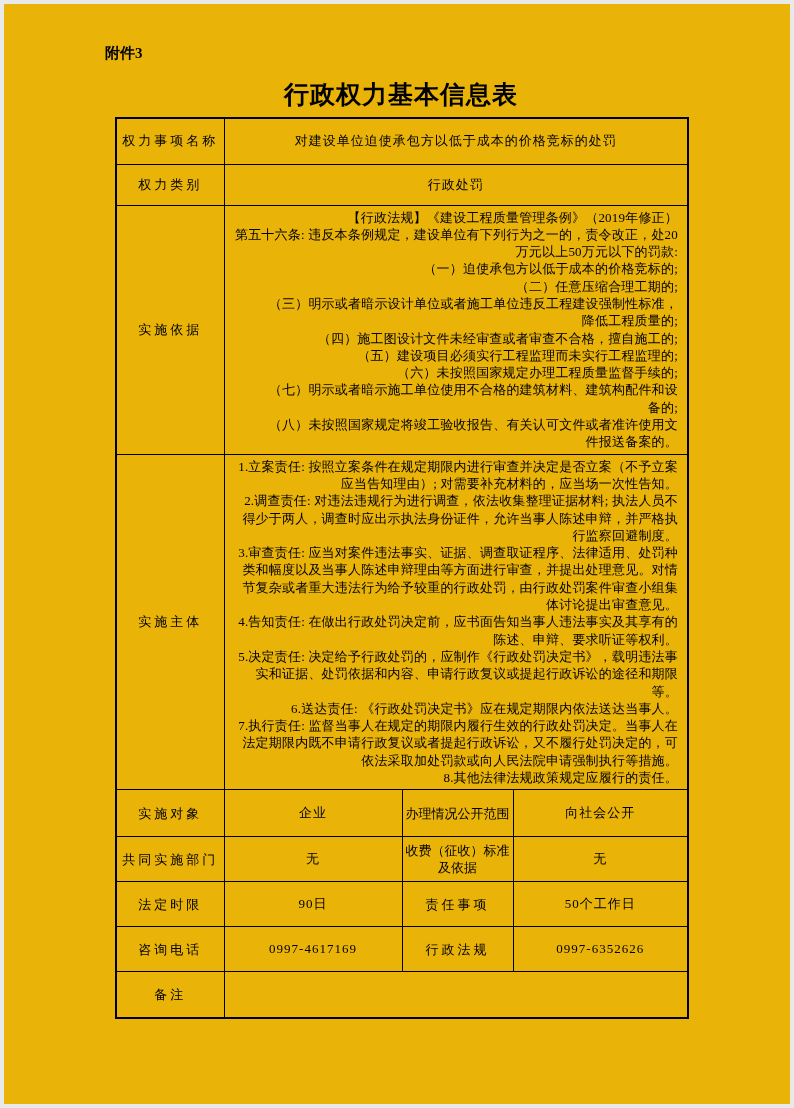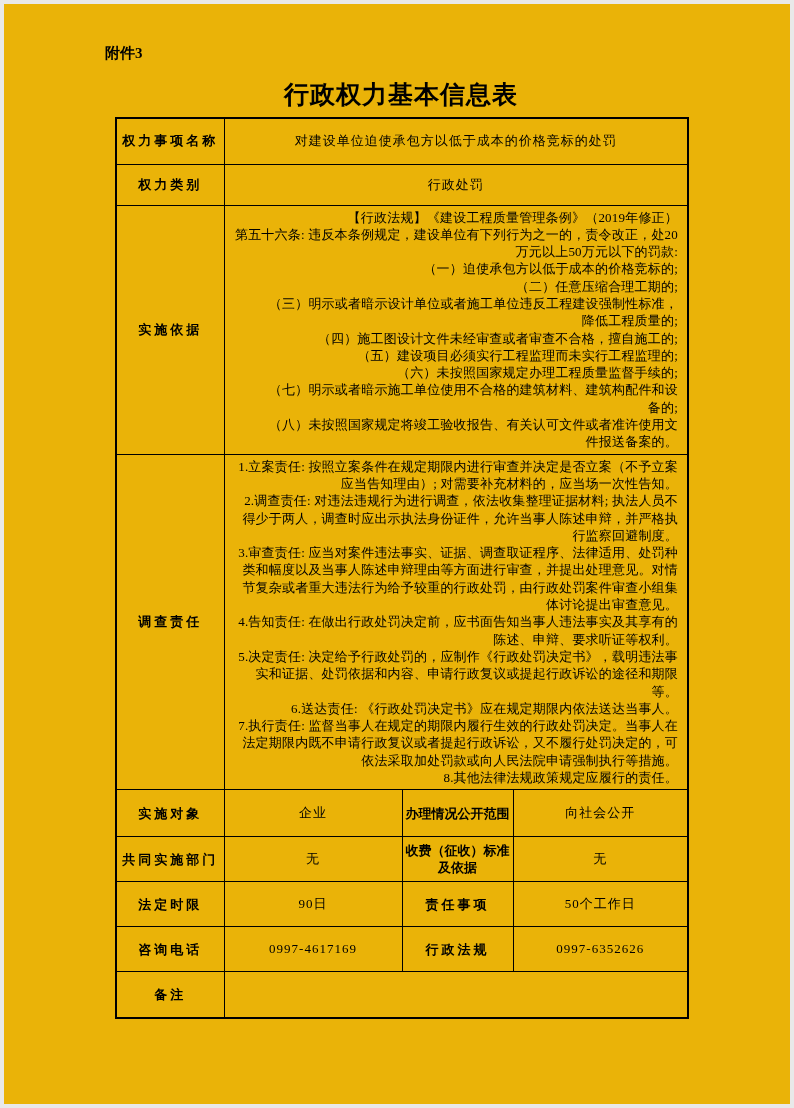--- a/index.html
+++ b/index.html
@@ -46,21 +46,20 @@
   table.info-table td {
     border: 1px solid #000;
     vertical-align: middle;
     font-size: 13px;
     overflow: hidden;
   }
   td.lab {
     text-align: center;
     letter-spacing: 3px;
     line-height: 1.35;
-    font-weight: bold;
   }
   td.lab.tight {
     letter-spacing: 0;
     padding: 0 1px;
   }
   td.val {
     text-align: center;
     letter-spacing: 1px;
     margin-top: 40px;
   }
@@ -105,21 +104,21 @@
 　　（一）迫使承包方以低于成本的价格竞标的;
 　　（二）任意压缩合理工期的;
 　　（三）明示或者暗示设计单位或者施工单位违反工程建设强制性标准，降低工程质量的;
 　　（四）施工图设计文件未经审查或者审查不合格，擅自施工的;
 　　（五）建设项目必须实行工程监理而未实行工程监理的;
 　　（六）未按照国家规定办理工程质量监督手续的;
 　　（七）明示或者暗示施工单位使用不合格的建筑材料、建筑构配件和设备的;
 　　（八）未按照国家规定将竣工验收报告、有关认可文件或者准许使用文件报送备案的。</td>
       </tr>
       <tr style="height:335px">
-        <td class="lab">调查责任</td>
+        <td class="lab">实施主体</td>
         <td class="text-cell" colspan="3">1.立案责任: 按照立案条件在规定期限内进行审查并决定是否立案（不予立案应当告知理由）; 对需要补充材料的，应当场一次性告知。
 2.调查责任: 对违法违规行为进行调查，依法收集整理证据材料; 执法人员不得少于两人，调查时应出示执法身份证件，允许当事人陈述申辩，并严格执行监察回避制度。
 3.审查责任: 应当对案件违法事实、证据、调查取证程序、法律适用、处罚种类和幅度以及当事人陈述申辩理由等方面进行审查，并提出处理意见。对情节复杂或者重大违法行为给予较重的行政处罚，由行政处罚案件审查小组集体讨论提出审查意见。
 4.告知责任: 在做出行政处罚决定前，应书面告知当事人违法事实及其享有的陈述、申辩、要求听证等权利。
 5.决定责任: 决定给予行政处罚的，应制作《行政处罚决定书》，载明违法事实和证据、处罚依据和内容、申请行政复议或提起行政诉讼的途径和期限等。
 6.送达责任: 《行政处罚决定书》应在规定期限内依法送达当事人。
 7.执行责任: 监督当事人在规定的期限内履行生效的行政处罚决定。当事人在法定期限内既不申请行政复议或者提起行政诉讼，又不履行处罚决定的，可依法采取加处罚款或向人民法院申请强制执行等措施。
 8.其他法律法规政策规定应履行的责任。</td>
       </tr>
       <tr style="height:47px">

